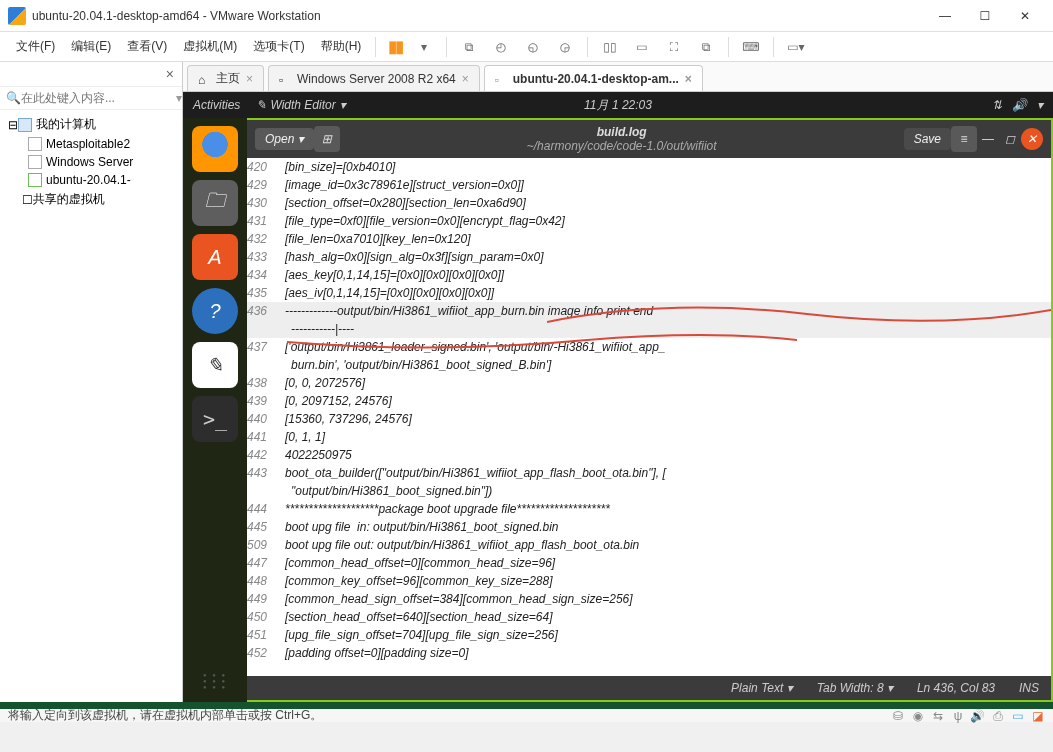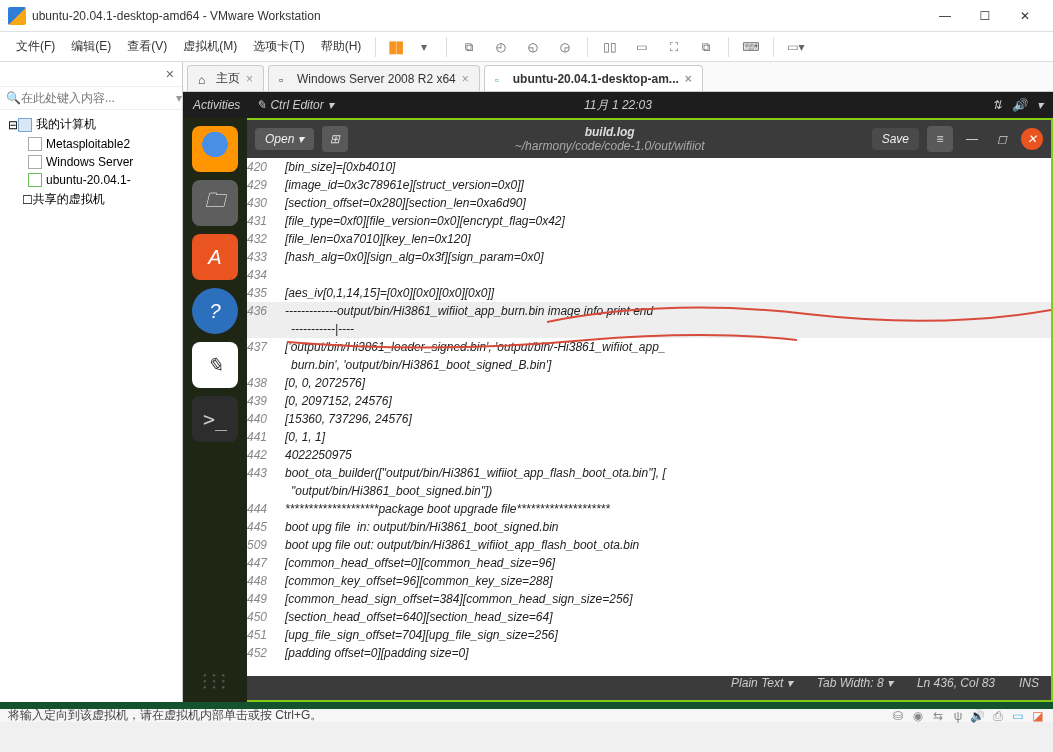--- a/index.html
+++ b/index.html
@@ -49,37 +49,37 @@
 .dock .dic { width:46px; height:46px; border-radius:8px; display:flex; align-items:center; justify-content:center; font-size:20px; color:#fff; }
 .dic.ff { background:radial-gradient(circle at 50% 40%,#4a8fe7 35%,#ff9500 36%); }
 .dic.fl { background:#5e5e5e; }
 .dic.sw { background:#e95420; }
 .dic.hl { background:#2c6fbd; border-radius:50%; color:#fff; }
 .dic.ed { background:#fff; color:#333; }
 .dic.tm { background:#2d2d2d; color:#ccc; font-family:monospace; }
 .dock .dotrow { color:#555; font-size:6px; text-align:left; margin-top:auto; margin-bottom:12px; letter-spacing:2px; line-height:6px; }
 
 .gedit { flex:1; background:#383838; display:flex; flex-direction:column; margin:2px 2px 2px 0; }
-.gedit-hdr { height:38px; background:#3b3b3b; display:flex; align-items:center; padding:0 8px; gap:8px; }
+.gedit-hdr { height:38px; background:#3b3b3b; display:flex; align-items:center; padding:0 8px; gap:0; }
 .gbtn { background:#595959; color:#eee; border-radius:4px; padding:4px 10px; font-size:12px; }
 .gbtn.save { background:#4a4a4a; }
 .gicon { width:26px; height:26px; background:#595959; border-radius:4px; display:flex; align-items:center; justify-content:center; color:#ddd; }
 .gtitle { flex:1; text-align:center; color:#ddd; line-height:1.2; }
 .gtitle .fn { font-weight:bold; }
 .gtitle .pth { font-size:12px; color:#aaa; }
 .gclose { width:22px; height:22px; border-radius:50%; display:flex; align-items:center; justify-content:center; }
 .gclose.red { background:#e95420; color:#fff; }
 .gedit-body { flex:1; background:#fff; font-family:"Ubuntu Mono","DejaVu Sans Mono",monospace; font-size:13.5px; line-height:18px; overflow:hidden; position:relative; }
 .geline { display:flex; white-space:pre; }
 .geline .ln { width:38px; color:#888; padding-right:6px; flex-shrink:0; }
 .geline .tx { color:#222; }
 .geline.hl { background:#eeeeee; }
 .geline .cont { padding-left:44px; }
 .annot { position:absolute; pointer-events:none; }
-.gedit-status { height:24px; background:#3b3b3b; color:#ccc; display:flex; align-items:flex-start; justify-content:flex-end; gap:24px; padding:0 12px; font-size:11px; }
+.gedit-status { height:24px; background:#3b3b3b; color:#ccc; display:flex; align-items:center; justify-content:flex-end; gap:24px; padding:0 12px; font-size:11px; }
 
 .vm-status { height:20px; background:#f6f6f6; border-top:7px solid #14532d; display:flex; align-items:center; padding:0 8px; font-size:11px; color:#444; }
 .vm-status .icons { margin-left:auto; display:flex; gap:6px; color:#888; }
 .vm-status .icons span { width:14px; height:14px; display:inline-flex; align-items:center; justify-content:center; }
 </style>
 </head>
 <body>
 
 <div class="titlebar">
   <span class="vmicon"></span>
@@ -168,21 +168,21 @@
           <span>ubuntu-20.04.1-desktop-am...</span>
           <span class="x">×</span>
         </div>
     </div>
 
     <div class="ubuntu">
       <div class="ub-top">
         <span class="act">Activities</span>
         <span class="app">
             <span>✎</span>
-            <span>Ctrl Editor</span>
+            <span>Width Editor</span>
             <span>▾</span>
           </span>
         <span class="clk">11月 1  22:03</span>
         <span class="sys">
           <span>⇅</span>
           <span>🔊</span>
           <span>▾</span>
         </span>
       </div>
       <div class="ub-body">
@@ -217,21 +217,21 @@
             </svg>
             <svg class="annot" style="left:40px;top:172px" width="520" height="30">
               <path d="M0,12 Q150,24 300,10 Q420,0 510,10" stroke="#d84a3a" stroke-width="2" fill="none"></path>
             </svg>
           <div class="geline"><span class="ln">420</span><span class="tx">[bin_size]=[0xb4010]</span></div>
               <div class="geline"><span class="ln">429</span><span class="tx">[image_id=0x3c78961e][struct_version=0x0]]</span></div>
               <div class="geline"><span class="ln">430</span><span class="tx">[section_offset=0x280][section_len=0xa6d90]</span></div>
               <div class="geline"><span class="ln">431</span><span class="tx">[file_type=0xf0][file_version=0x0][encrypt_flag=0x42]</span></div>
               <div class="geline"><span class="ln">432</span><span class="tx">[file_len=0xa7010][key_len=0x120]</span></div>
               <div class="geline"><span class="ln">433</span><span class="tx">[hash_alg=0x0][sign_alg=0x3f][sign_param=0x0]</span></div>
-              <div class="geline"><span class="ln">434</span></div>
+              <div class="geline"><span class="ln">434</span><span class="tx">[aes_key[0,1,14,15]=[0x0][0x0][0x0][0x0]]</span></div>
               <div class="geline"><span class="ln">435</span><span class="tx">[aes_iv[0,1,14,15]=[0x0][0x0][0x0][0x0]]</span></div>
               <div class="geline hl"><span class="ln">436</span><span class="tx">-------------output/bin/Hi3861_wifiiot_app_burn.bin image info print end</span></div>
               <div class="geline hl"><span class="tx cont">-----------|----</span></div>
               <div class="geline"><span class="ln">437</span><span class="tx">['output/bin/Hi3861_loader_signed.bin', 'output/bin/-Hi3861_wifiiot_app_</span></div>
               <div class="geline"><span class="tx cont">burn.bin', 'output/bin/Hi3861_boot_signed_B.bin']</span></div>
               <div class="geline"><span class="ln">438</span><span class="tx">[0, 0, 2072576]</span></div>
               <div class="geline"><span class="ln">439</span><span class="tx">[0, 2097152, 24576]</span></div>
               <div class="geline"><span class="ln">440</span><span class="tx">[15360, 737296, 24576]</span></div>
               <div class="geline"><span class="ln">441</span><span class="tx">[0, 1, 1]</span></div>
               <div class="geline"><span class="ln">442</span><span class="tx">4022250975</span></div>

